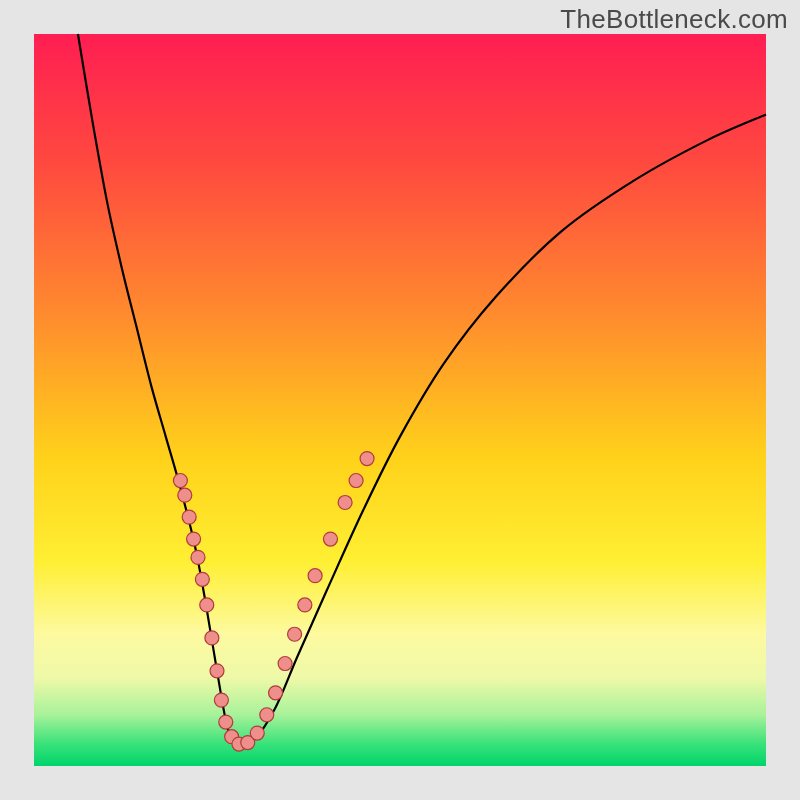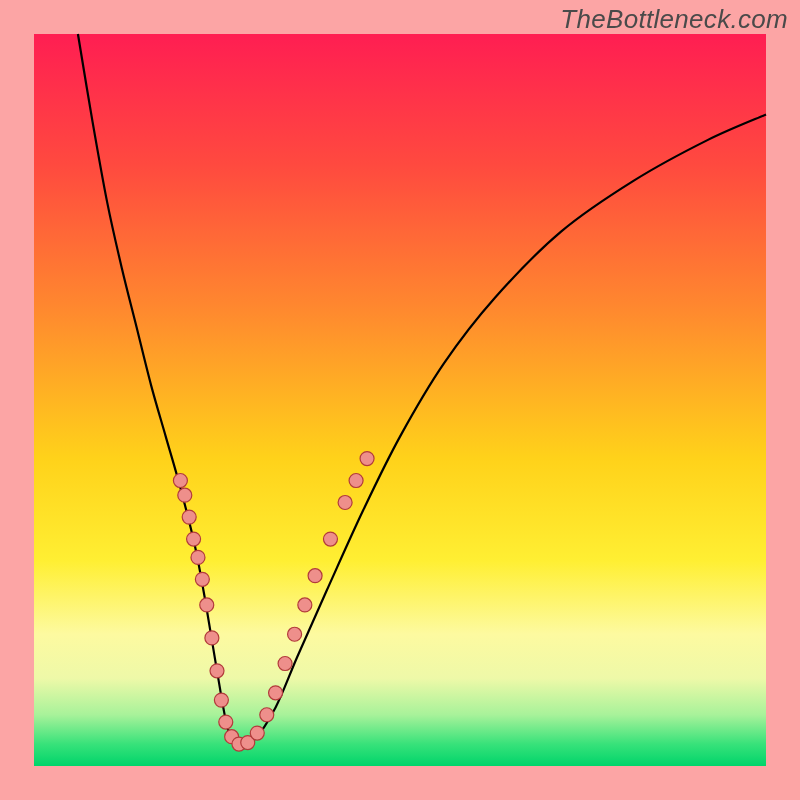--- a/index.html
+++ b/index.html
@@ -7,22 +7,21 @@
     padding: 0;
     width: 800px;
     height: 800px;
     overflow: hidden;
     background: #000;
     font-family: Arial, Helvetica, sans-serif;
   }
   .frame {
     position: absolute;
     inset: 0;
-    background: #fca5a5;
-    font-style: italic;
+    background: #e5e5e5;
   }
   .plot {
     position: absolute;
     left: 34px;
     top: 34px;
     width: 732px;
     height: 732px;
     
   }
   .watermark {

